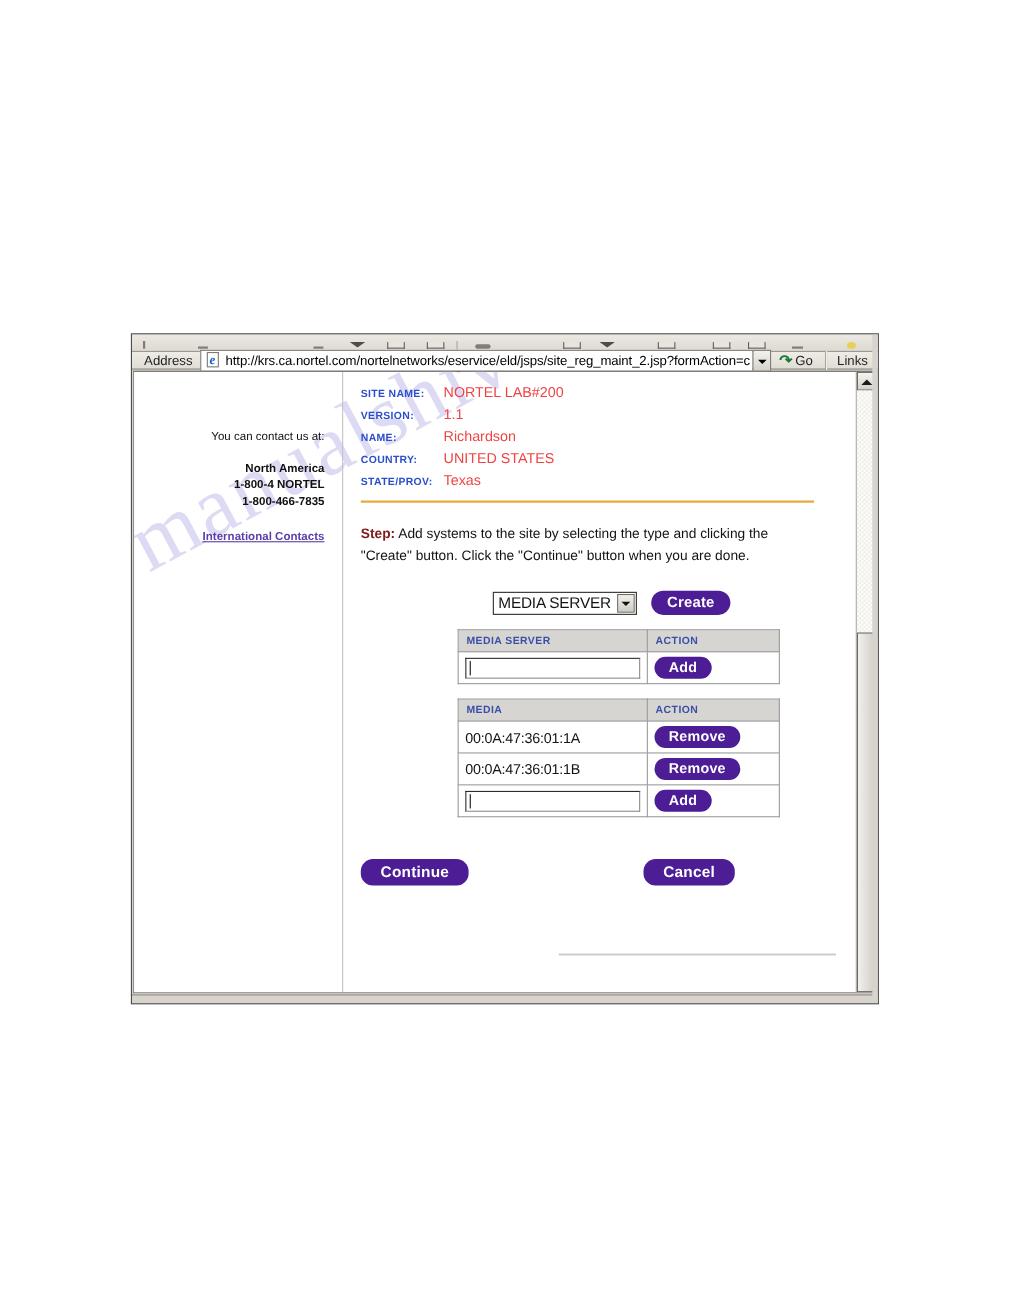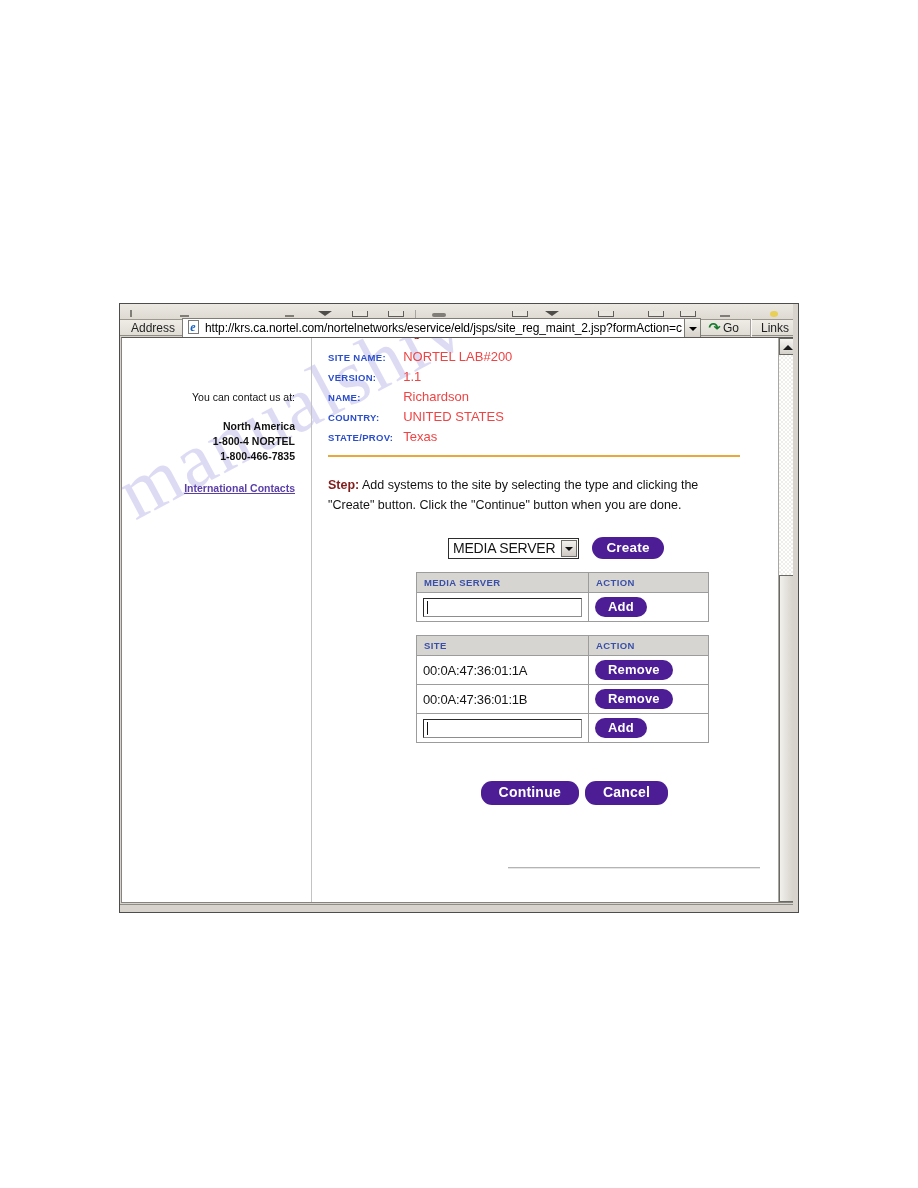--- a/index.html
+++ b/index.html
@@ -439,21 +439,21 @@
     left: 3px; top: 2px;
     width: 1px; height: 13px;
     background: #111;
   }
   .act-cell { text-align: left; }
 
   
   .bottom-actions {
     display: flex;
     gap: 6px;
-    justify-content: flex-end;
+    justify-content: space-between;
     margin: 38px 110px 0 0;
   }
   .pill.wide { padding: 4px 18px 5px 18px; font-size: 14px; }
 
   hr.footer-rule {
     border: none;
     border-top: 1px solid #b4b4b4;
     border-bottom: 1px solid #e6e6e6;
     margin: 62px 18px 0 180px;
   }
@@ -652,21 +652,21 @@
             </tbody>
               </table>
 
             <table class="dtable">
               <colgroup>
                   <col class="c1">
                   <col class="c2">
                 </colgroup>
               <tbody>
                   <tr>
-                <th>SITE</th>
+                <th>MEDIA</th>
                 <th>ACTION</th>
               </tr>
               <tr>
                 <td class="cell-mac">00:0A:47:36:01:1A</td>
                 <td class="act-cell">
                   <span class="pill sm">Remove</span>
                 </td>
               </tr>
               <tr>
                 <td class="cell-mac">00:0A:47:36:01:1B</td>

